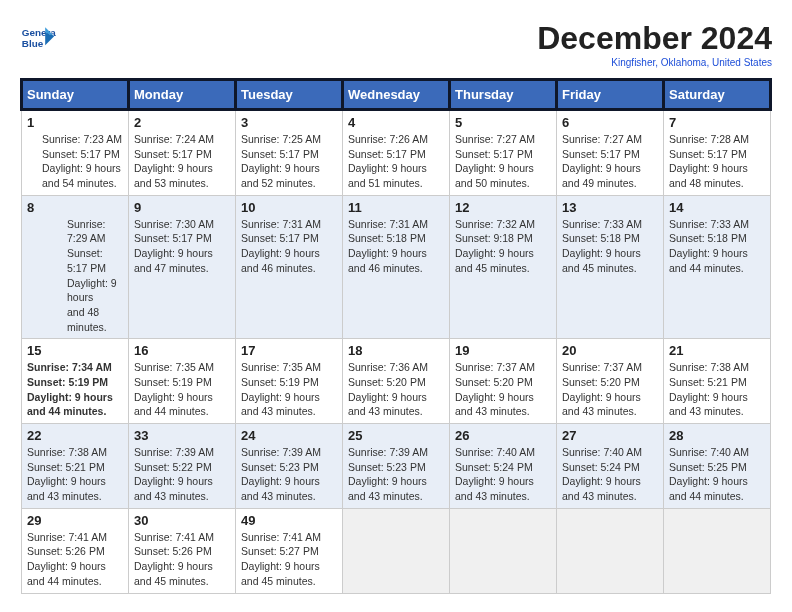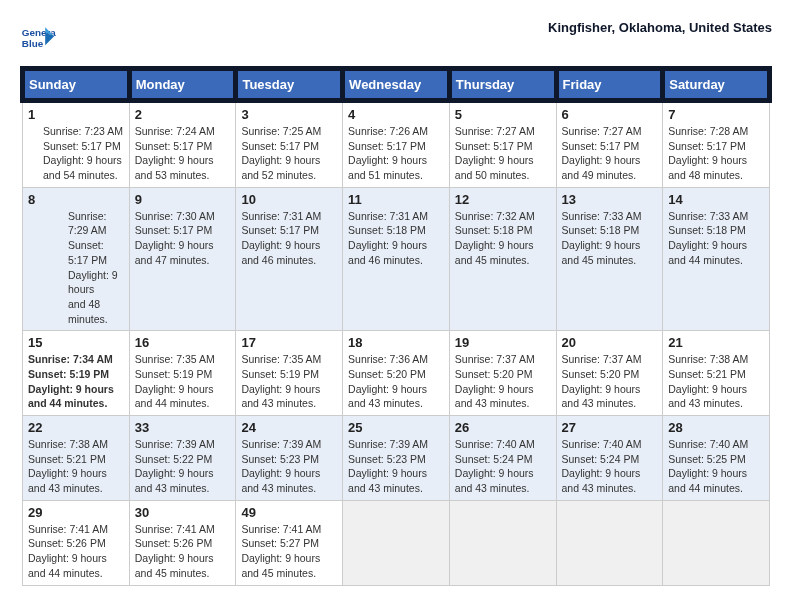--- a/index.html
+++ b/index.html
@@ -27,37 +27,36 @@
     }
     .title-block {
       text-align: right;
     }
     .main-title {
       font-size: 32px;
       font-weight: bold;
       color: #222;
     }
     .subtitle {
-      font-size: 13px;
-      color: #0f172a;
-      font-weight: bold;
+      font-size: 10px;
+      color: #1d4ed8;
     }
     .calendar {
       width: 100%;
       border-collapse: collapse;
       font-size: 11px;
     }
     .calendar th {
       background: #3b6aba;
       color: #fff;
       padding: 6px 4px;
       text-align: left;
       font-size: 13px;
       font-weight: bold;
-      border: 5px solid #0f172a;
+      border: 3px solid #0f172a;
     }
     .calendar td {
       border: 1px solid #ccc;
       vertical-align: top;
       padding: 4px 5px;
       width: calc(100% / 7);
       background: #fff;
       min-height: 80px;
     }
     .calendar td.empty {
@@ -85,20 +84,21 @@
 <div class="header-section">
   <div class="logo">
     <svg class="logo-icon" viewBox="0 0 40 40">
       <text x="2" y="18" font-size="11" font-weight="bold" fill="#1a4fa0" font-family="Arial">General</text>
       <text x="2" y="30" font-size="11" font-weight="bold" fill="#1a4fa0" font-family="Arial">Blue</text>
       <polygon points="28,8 38,18 28,14" fill="#3b9ad9"></polygon>
       <polygon points="28,14 38,18 28,28" fill="#1a6db5"></polygon>
     </svg>
   </div>
   <div class="title-block">
+    <div class="main-title">December 2024</div>
     <div class="subtitle">Kingfisher, Oklahoma, United States</div>
   </div>
 </div>
 
 <table class="calendar">
   <thead>
     <tr>
     <th>Sunday</th>
         <th>Monday</th>
         <th>Tuesday</th>
@@ -185,21 +185,21 @@
         <td>
           <span class="day-number">11</span>
           <div class="day-detail" style="white-space: pre-line;">Sunrise: 7:31 AM
 Sunset: 5:18 PM
 Daylight: 9 hours
 and 46 minutes.</div>
         </td>
         <td>
           <span class="day-number">12</span>
           <div class="day-detail" style="white-space: pre-line;">Sunrise: 7:32 AM
-Sunset: 5:18 PM
+Sunset: 9:18 PM
 Daylight: 9 hours
 and 45 minutes.</div>
         </td>
         <td>
           <span class="day-number">13</span>
           <div class="day-detail" style="white-space: pre-line;">Sunrise: 7:33 AM
 Sunset: 5:18 PM
 Daylight: 9 hours
 and 45 minutes.</div>
         </td>

